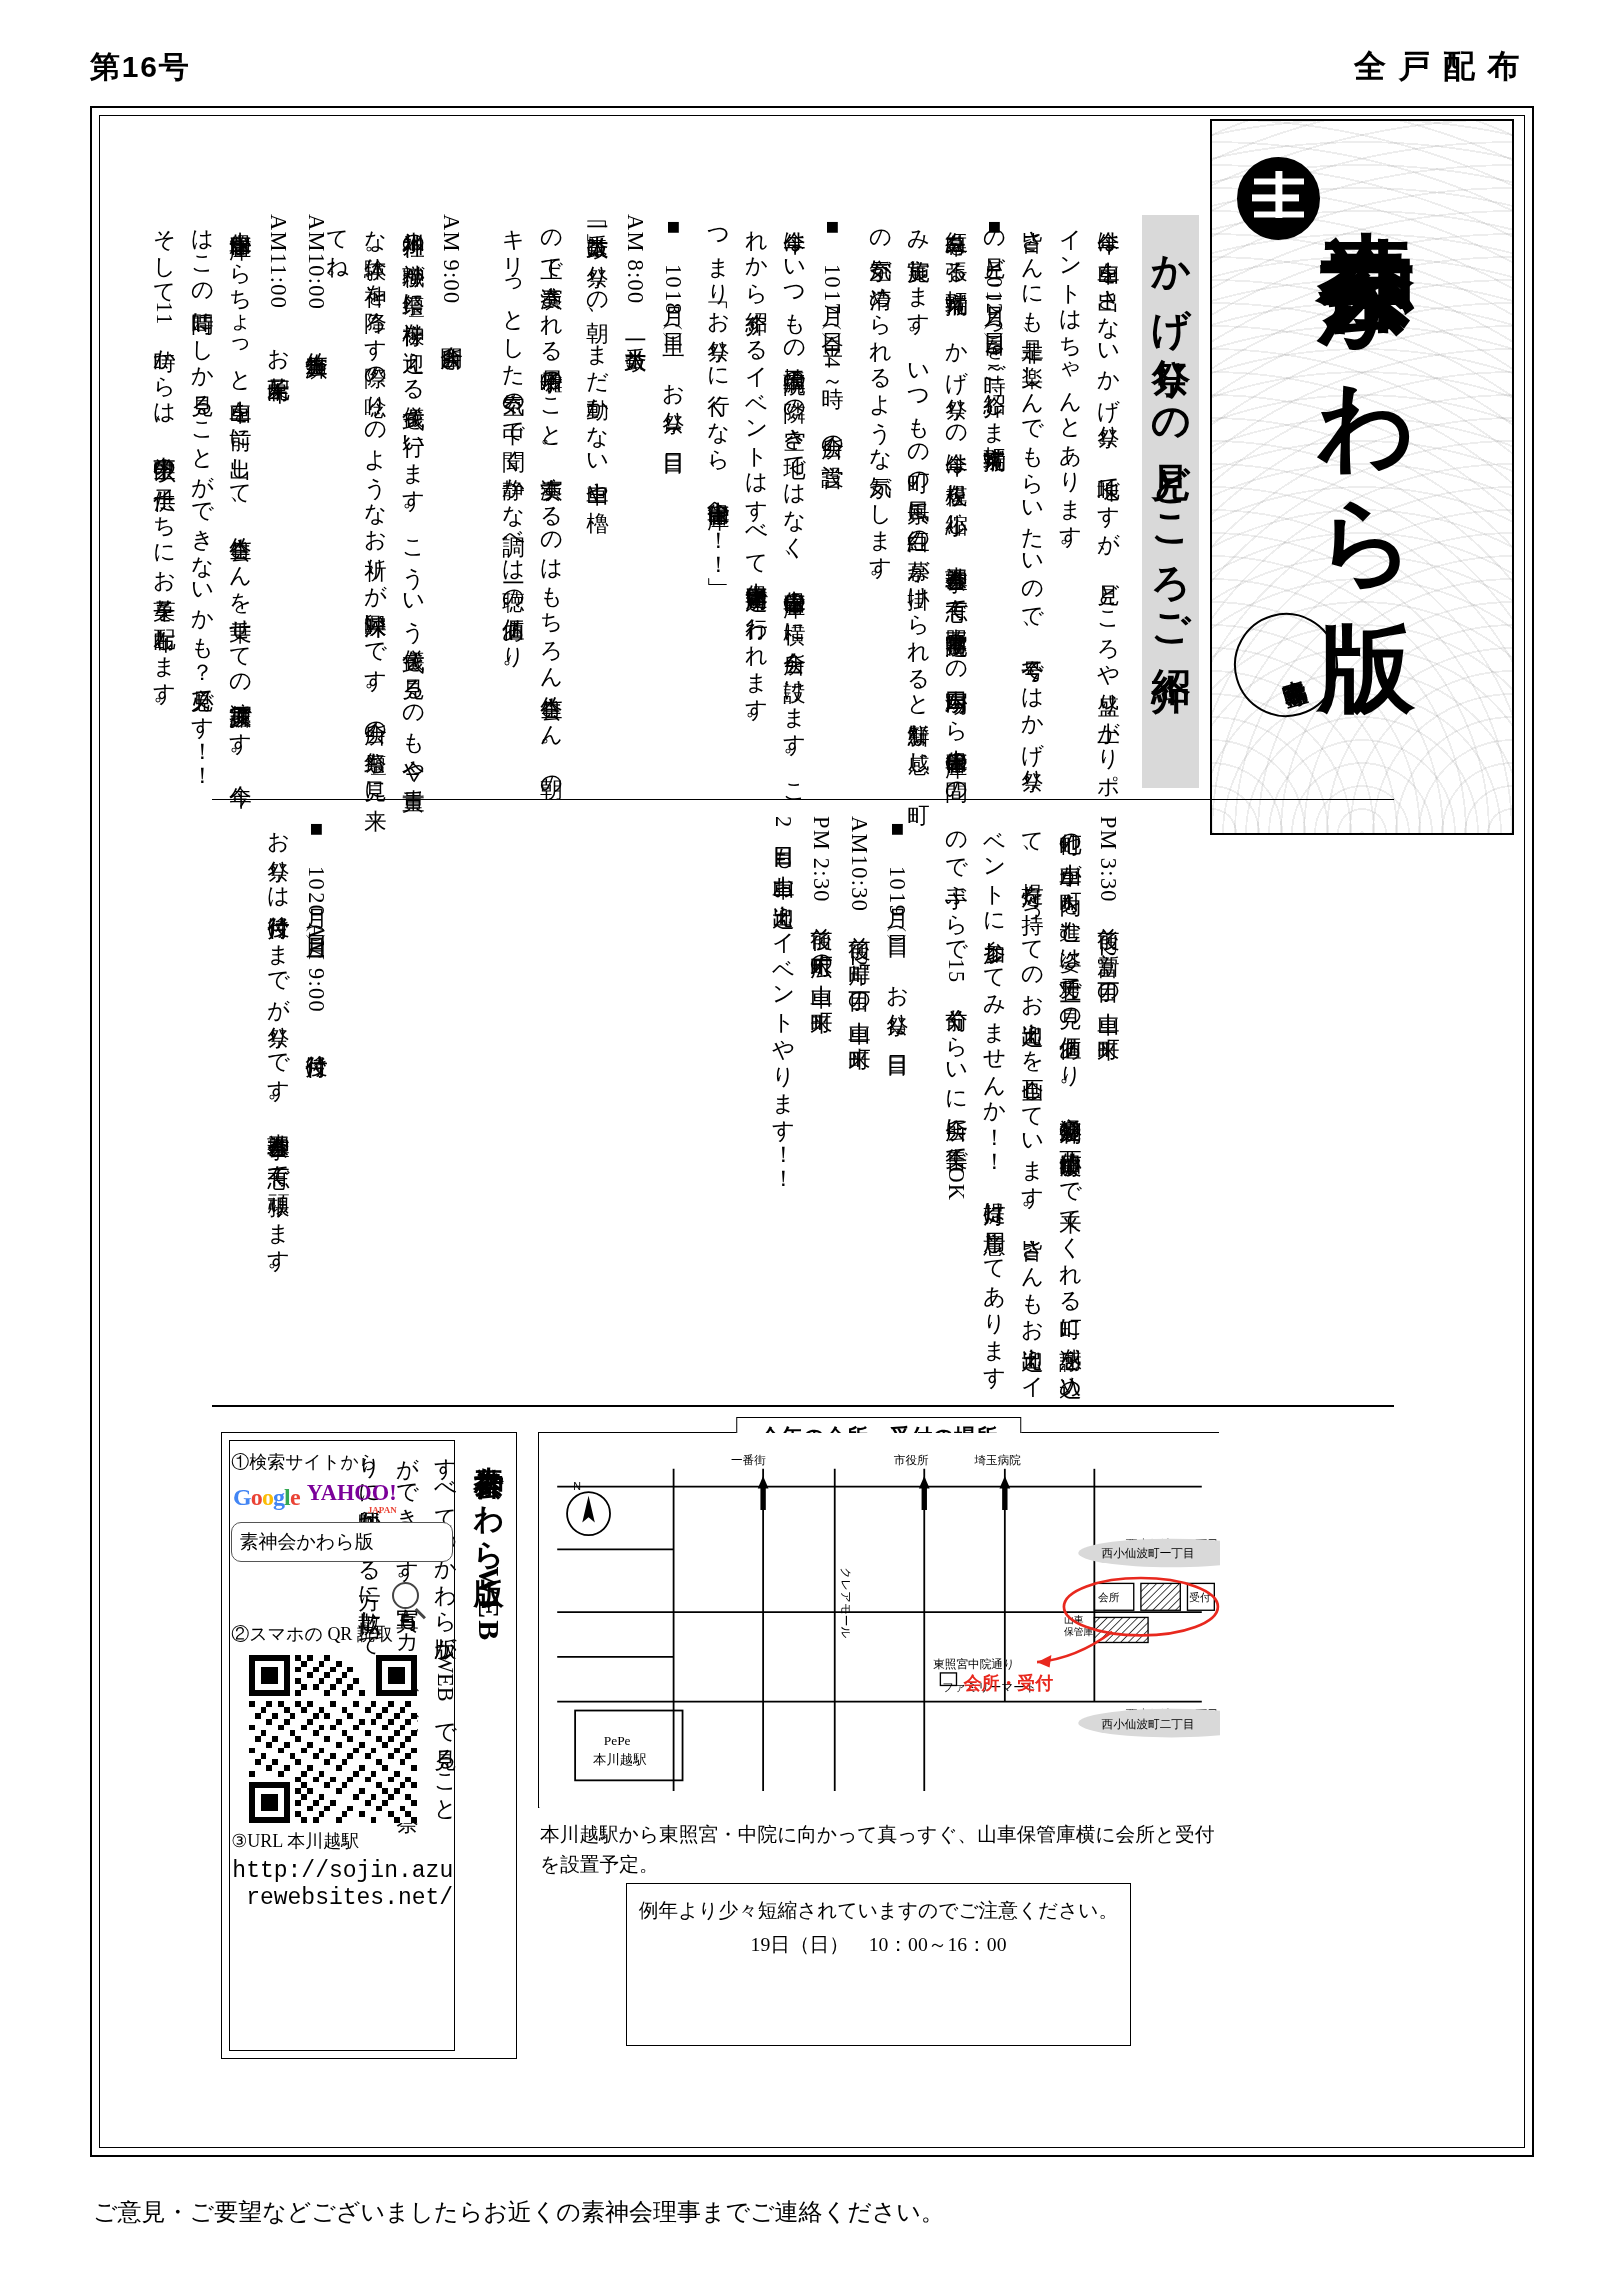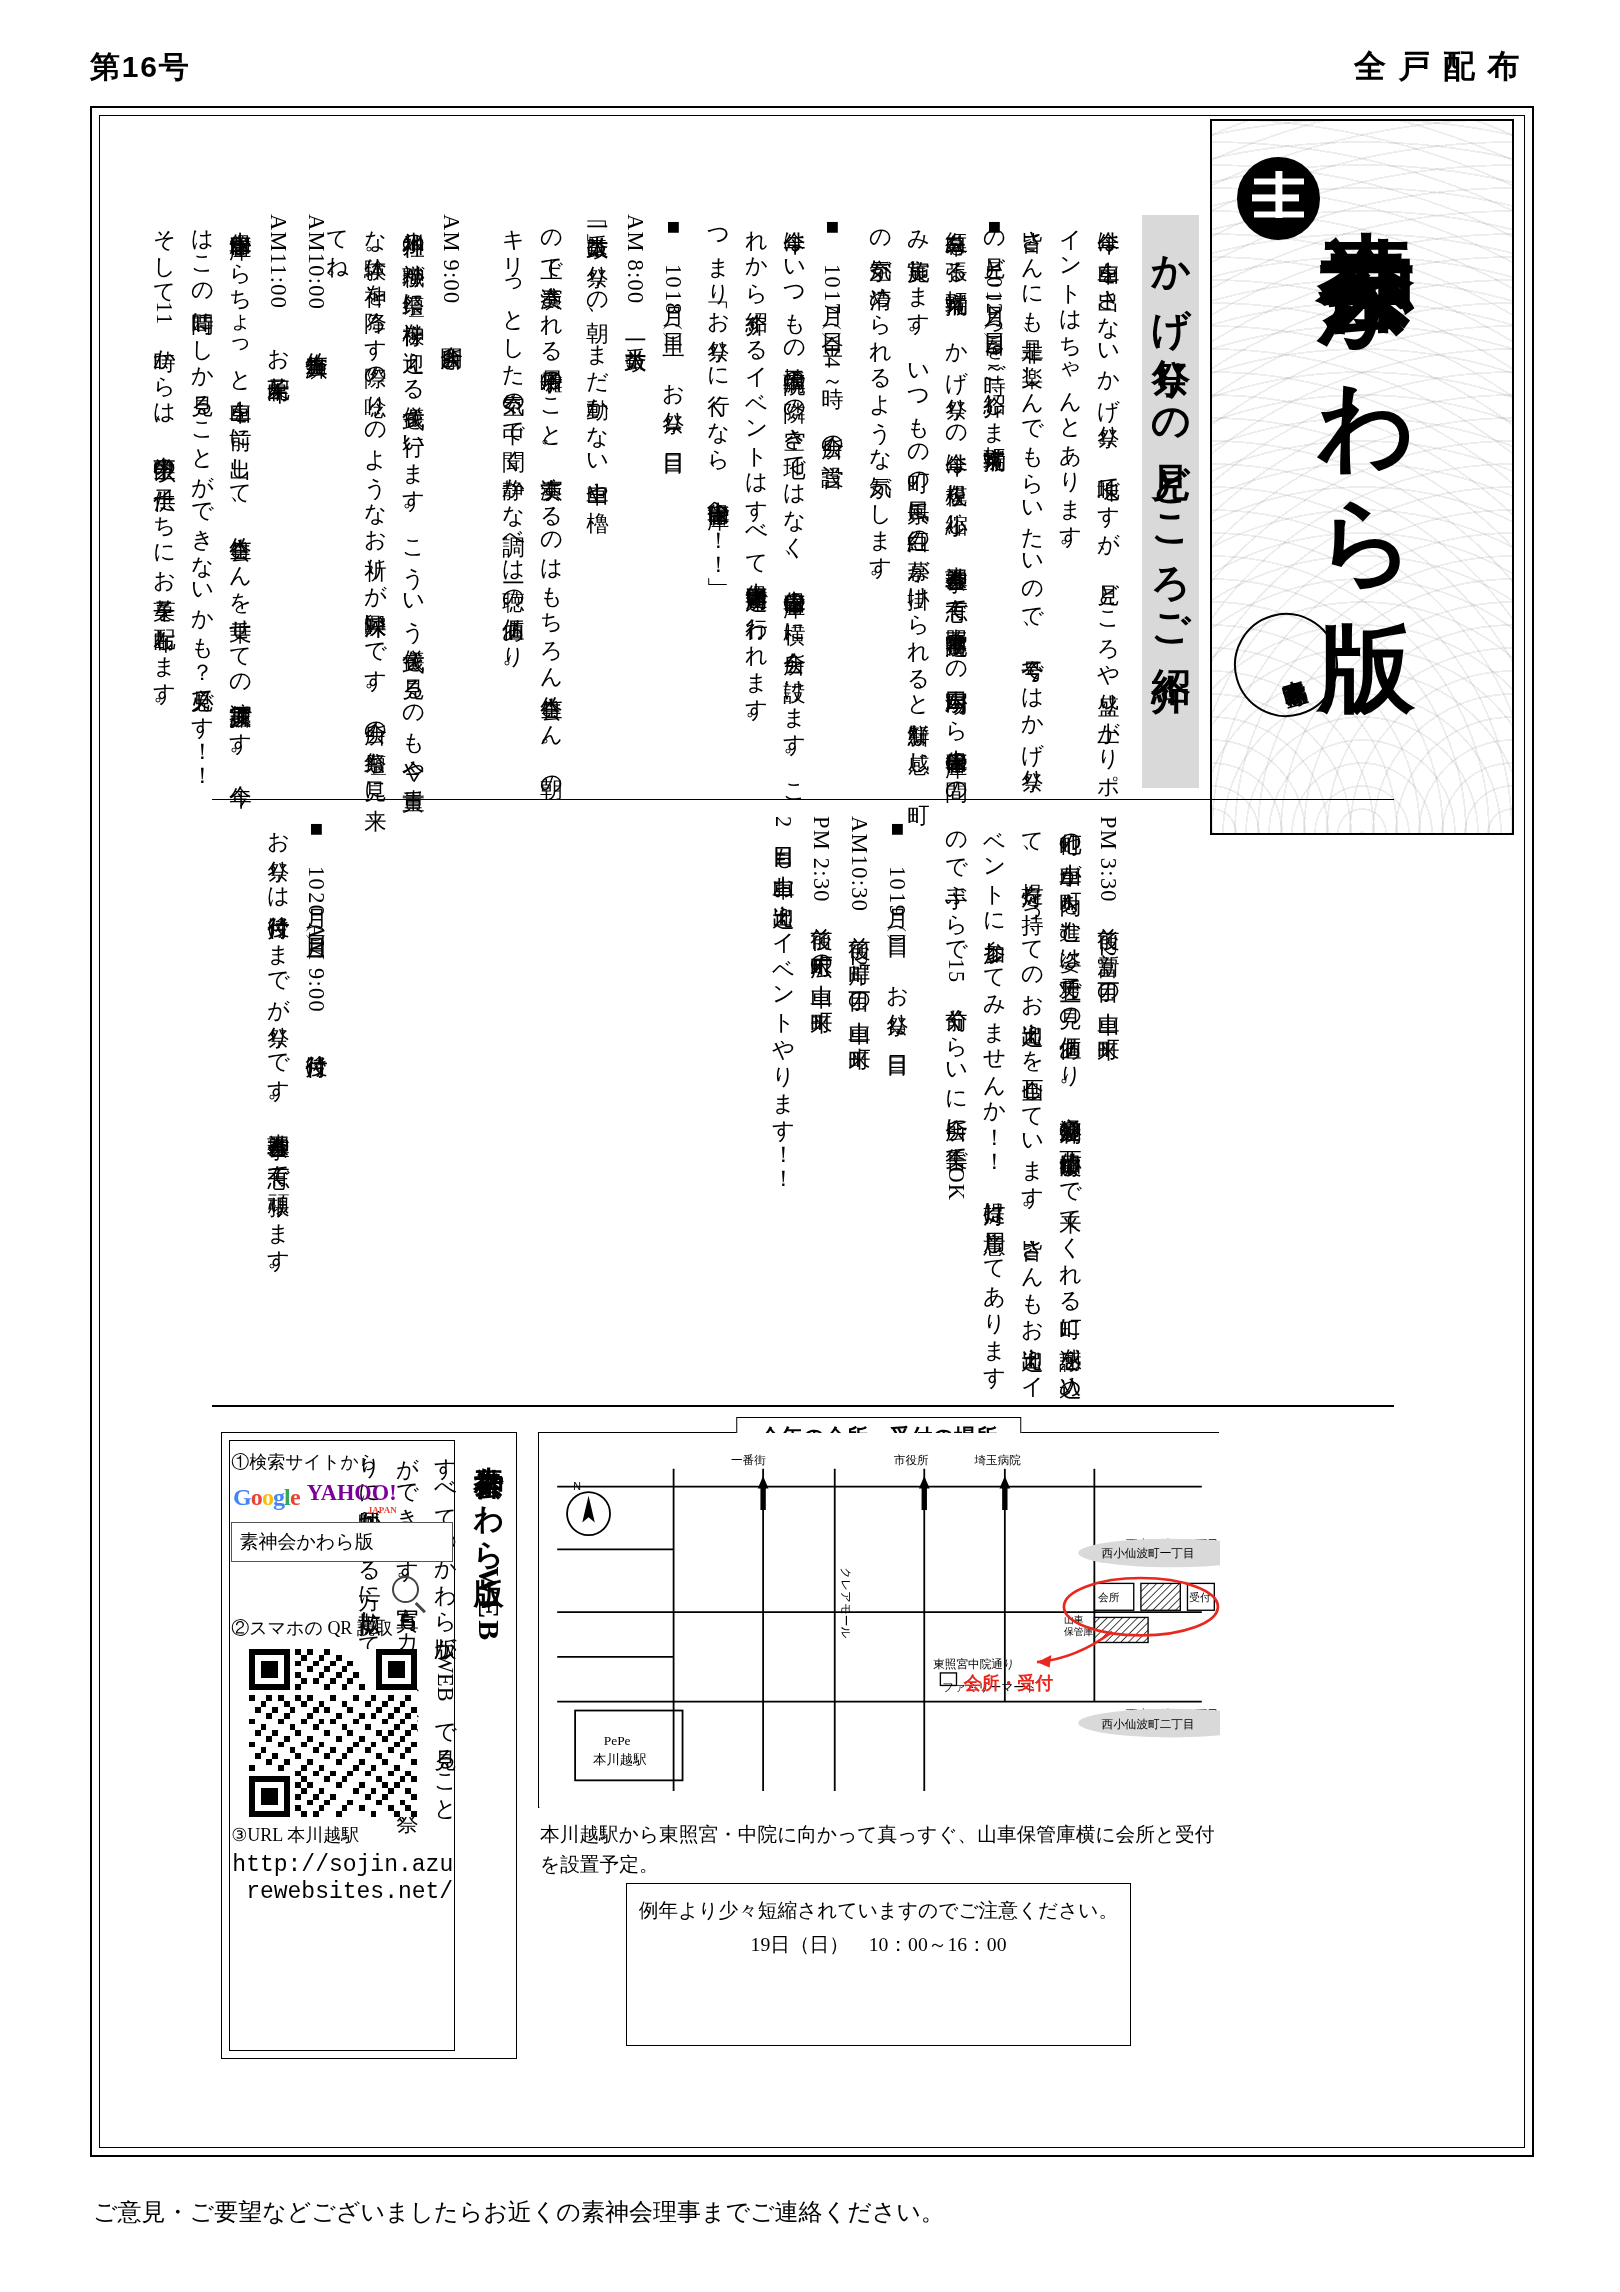--- a/index.html
+++ b/index.html
@@ -249,24 +249,24 @@
   }
   .sp-line { margin-bottom: 5.4px; }
   .logos { display: flex; align-items: center; gap: 7px; margin: 5.4px 0 7.2px 1.8px; }
   .g-logo { font-family: "Liberation Serif", serif; font-size: 24px; font-weight: bold; letter-spacing: -0.9px; }
   .g-logo .b { color: #4285F4; } .g-logo .r { color: #EA4335; }
   .g-logo .y { color: #FBBC05; } .g-logo .g { color: #34A853; }
   .y-logo { color: #7B0099; font-family: "Liberation Serif", serif; font-weight: bold; font-size: 22.4px; }
   .y-logo small { display:block; font-size: 9px; color:#EA4335; text-align:right; line-height:1; }
   .search-field {
     border: 0.9px solid #555;
-    border-radius: 0;
+    border-radius: 10px;
     padding: 6.3px 7.2px;
     font-size: 19px;
-    margin-bottom: 14px;
+    margin-bottom: 20px;
     background: #fff;
   }
   .mag {
     width: 23px; height: 23px;
     border: 2.7px solid #444;
     border-radius: 50%;
     position: relative;
     margin-left: 161px;
   }
   .mag::after{

